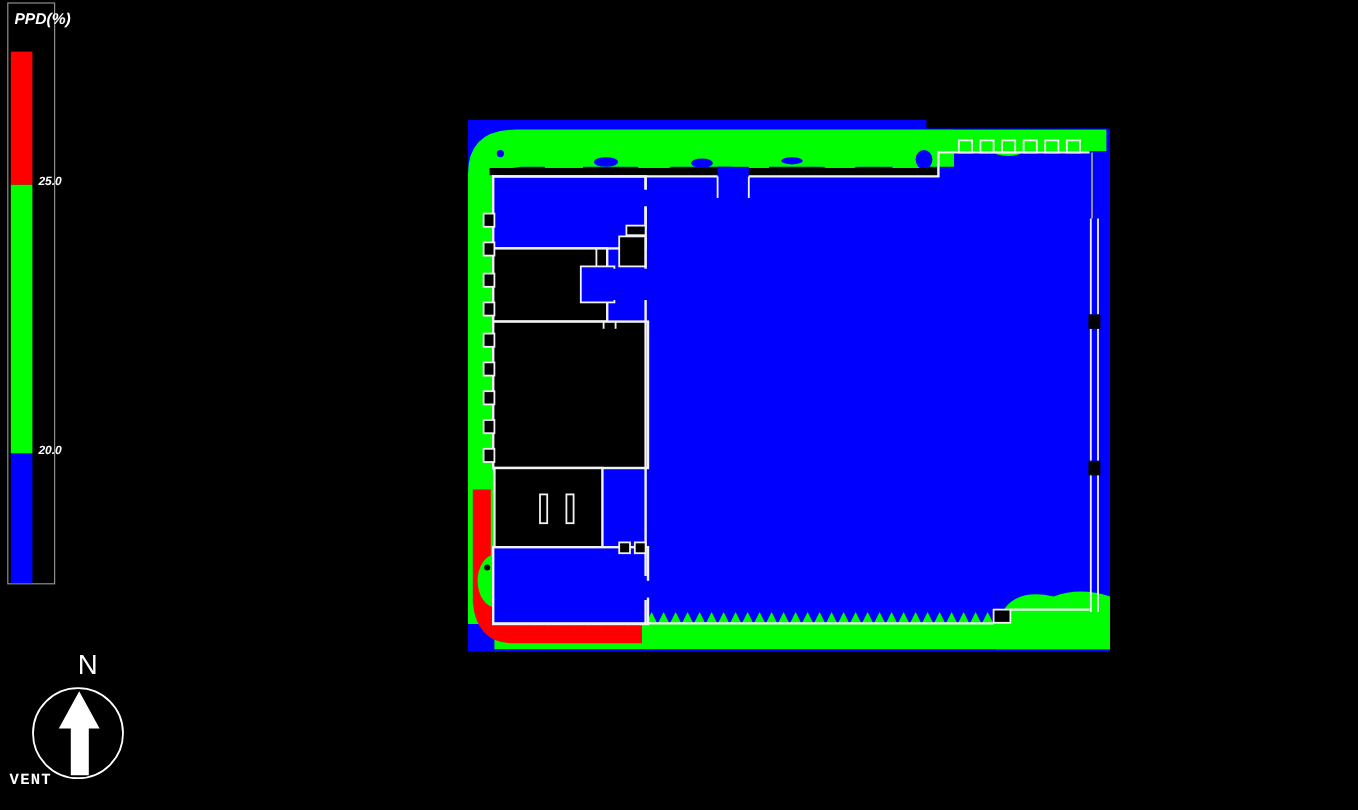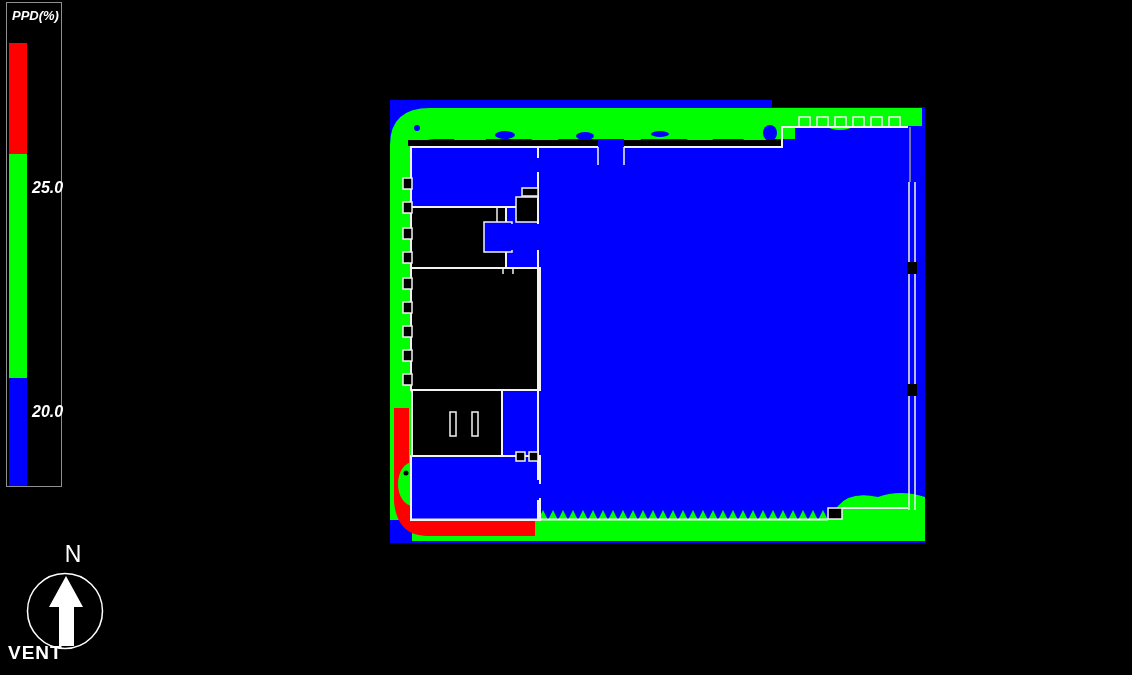--- a/index.html
+++ b/index.html
@@ -1,36 +1,36 @@
 <!DOCTYPE html>
 <html><head>
 <meta charset="utf-8">
 <style>
   html,body{margin:0;padding:0;background:#000;}
   .stage{position:relative;width:1132px;height:675px;background:#000;overflow:hidden;
          font-family:"Liberation Sans", sans-serif;}
   
-  .legend{position:absolute;left:6px;top:2px;width:56px;height:485px;
+  .legend{position:absolute;left:6px;top:2px;width:40px;height:485px;
           border:1px solid #8f8f8f;box-sizing:border-box;}
   .legend-title{position:absolute;left:5px;top:5px;color:#fff;font-size:13px;
                 font-weight:bold;font-style:italic;white-space:nowrap;}
   .colorbar{position:absolute;left:2px;top:40px;width:18px;height:443px;}
   .colorbar .seg{width:100%;}
   .seg-high{height:111px;}
   .seg-mid{height:224px;}
   .seg-low{height:108px;}
-  .legend-tick{position:absolute;left:25px;color:#fff;font-size:16px;
-               font-weight:bold;font-style:italic;white-space:nowrap;margin-top:33px;}
+  .legend-tick{position:absolute;left:25px;color:#fff;font-size:10px;
+               font-weight:bold;font-style:italic;white-space:nowrap;}
   .tick-25{top:143px;}
   .tick-10{top:367px;}
   
   .north-label{position:absolute;left:56px;top:541px;width:34px;text-align:center;
                color:#fff;font-size:23px;font-weight:400;}
-  .vent-label{position:absolute;left:8px;top:642px;color:#fff;font-size:19px;
-              font-weight:bold;letter-spacing:1px;}
+  .vent-label{position:absolute;left:8px;top:642px;color:#fff;font-size:13px;
+              font-weight:bold;letter-spacing:1px;font-family:Liberation Mono, monospace;}
   .plan-svg,.compass-svg{position:absolute;}
 </style>
 </head>
 <body>
 
 <div class="stage">
 
   <div class="legend">
     <div class="legend-title">PPD(%)</div>
     <div class="colorbar">

